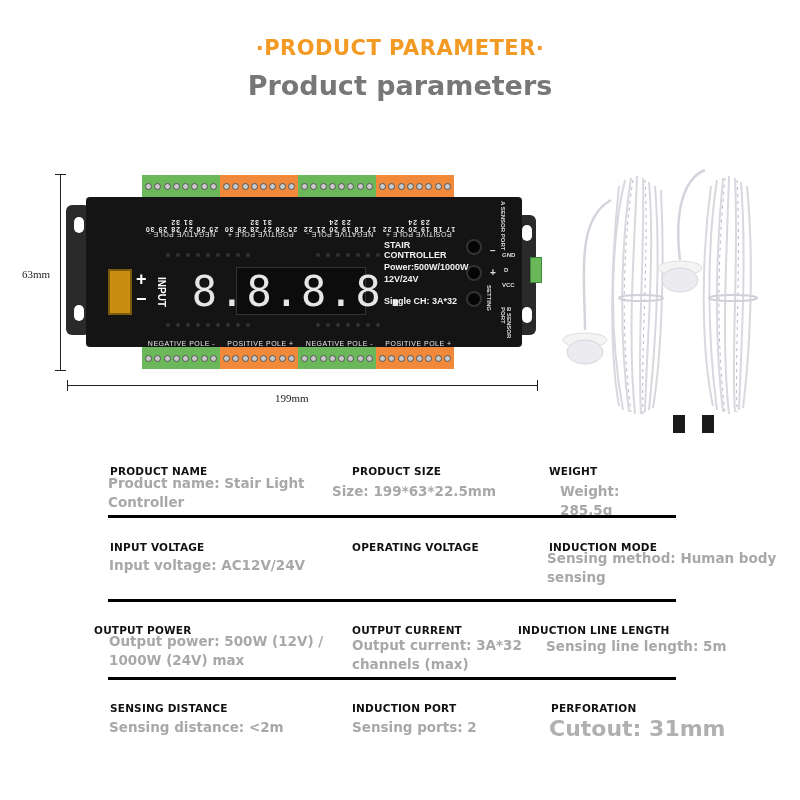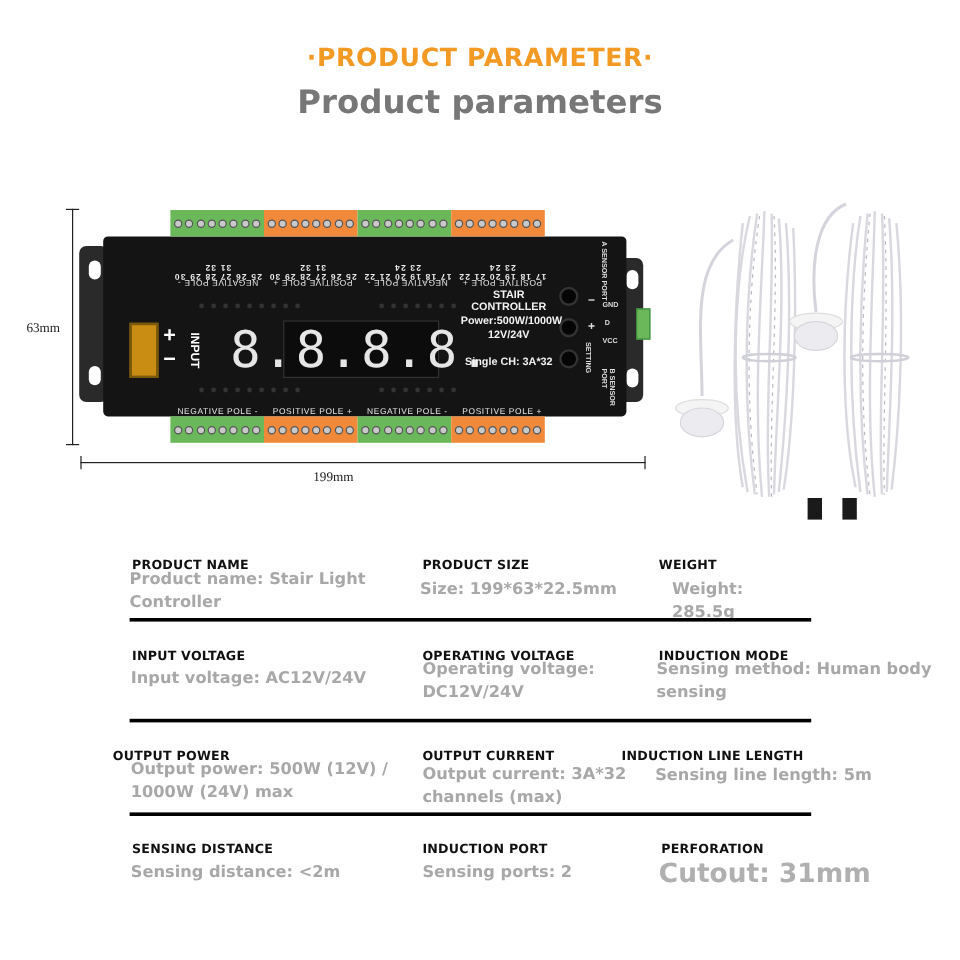--- a/index.html
+++ b/index.html
@@ -12,21 +12,21 @@
     font-family:"DejaVu Sans", sans-serif; font-weight:bold; font-size:27px; color:#777777; }
 
   
   .dim-v { position:absolute; left:60px; top:174px; width:1px; height:197px; background:#222; }
   .dim-v::before, .dim-v::after { content:""; position:absolute; left:-5px; width:11px; height:1px; background:#222; }
   .dim-v::before { top:0; } .dim-v::after { bottom:0; }
   .dim-v-label { position:absolute; left:22px; top:268px; font-family:"Liberation Serif", serif; font-size:11px; color:#222; }
   .dim-h { position:absolute; left:67px; top:385px; width:471px; height:1px; background:#222; }
   .dim-h::before, .dim-h::after { content:""; position:absolute; top:-5px; width:1px; height:11px; background:#222; }
   .dim-h::before { left:0; } .dim-h::after { right:0; }
-  .dim-h-label { position:absolute; left:261px; top:392px; font-family:"Liberation Serif", serif; font-size:11px; color:#222; }
+  .dim-h-label { position:absolute; left:275px; top:392px; font-family:"Liberation Serif", serif; font-size:11px; color:#222; }
 
   
   .device { position:absolute; left:66px; top:175px; width:470px; height:195px; }
   .ear { position:absolute; background:#2a2a2a; border-radius:6px; }
   .ear.left { left:0; top:30px; width:24px; height:130px; }
   .ear.right { left:448px; top:40px; width:22px; height:120px; }
   .ear .hole { position:absolute; left:8px; width:10px; height:16px; background:#fff; border-radius:5px; }
   .body { position:absolute; left:20px; top:22px; width:436px; height:150px; background:#141414; border-radius:4px; }
   .term-row { position:absolute; left:76px; height:22px; display:flex; }
   .term-row.top { top:0; }
@@ -43,21 +43,21 @@
   .nums.bot { top:155px; }
   .nums span { width:79px; text-align:center; letter-spacing:1px; }
   .input-term { position:absolute; left:22px; top:72px; width:24px; height:46px; background:#c98d14; border:2px solid #7a5a0a; }
   .input-label { position:absolute; left:50px; top:72px; color:#fff; font-weight:bold; }
   .input-label .pm { font-size:18px; line-height:20px; display:block; }
   .input-text { position:absolute; left:70px; top:80px; color:#fff; font-size:10px; font-weight:bold; writing-mode:vertical-rl; }
   .dots { position:absolute; display:flex; gap:6px; }
   .dots i { width:4px; height:4px; border-radius:50%; background:#333; display:block; }
   .display { position:absolute; left:170px; top:70px; width:130px; height:48px; border:1px solid #333; background:#0c0c0c; display:flex; align-items:center; justify-content:center;
     font-family:"DejaVu Sans Mono", monospace; font-size:42px; color:#e6e6e6; letter-spacing:2px; }
-  .ctrl-text { position:absolute; left:318px; color:#f2f2f2; font-size:9px; font-weight:bold; text-align:center; }
+  .ctrl-text { position:absolute; left:318px; color:#f2f2f2; font-size:9px; font-weight:bold; text-align:left; }
   .knob { position:absolute; left:402px; width:16px; height:16px; border-radius:50%; background:#050505; border:2px solid #333; }
   .side-label { position:absolute; color:#ddd; font-size:6px; font-weight:bold; }
   .conn3 { position:absolute; left:464px; top:82px; width:12px; height:26px; background:#6ab85a; border:1px solid #3a8a3a; }
 
   
   .sensors { position:absolute; left:545px; top:160px; width:240px; height:275px; }
 
   
   .table { position:absolute; left:0; top:0; width:800px; height:800px; }
   .cell { position:absolute; }
@@ -305,29 +305,28 @@
     <ellipse cx="135" cy="120" rx="18" ry="12" fill="#ececf0" stroke="#d6d6dc"></ellipse>
   </g>
   <rect x="128" y="255" width="12" height="18" fill="#1a1a1a"></rect>
   <rect x="157" y="255" width="12" height="18" fill="#1a1a1a"></rect>
 </svg>
 
 <div class="table">
   <div class="cell lbl" style="left:110px;top:465px">PRODUCT NAME</div>
   <div class="cell val" style="left:108px;top:474px;width:230px">Product name: Stair Light Controller</div>
   <div class="cell lbl" style="left:352px;top:465px">PRODUCT SIZE</div>
-  <div class="cell val" style="left:350px;top:482px">Size: 199*63*22.5mm</div>
+  <div class="cell val" style="left:332px;top:482px">Size: 199*63*22.5mm</div>
   <div class="cell lbl" style="left:549px;top:465px">WEIGHT</div>
   <div class="cell val" style="left:560px;top:482px;width:75px;text-align:left">Weight: 285.5g</div>
   <div class="divider" style="top:515px"></div>
 
   <div class="cell lbl" style="left:110px;top:541px">INPUT VOLTAGE</div>
   <div class="cell val" style="left:109px;top:556px">Input voltage: AC12V/24V</div>
   <div class="cell lbl" style="left:352px;top:541px">OPERATING VOLTAGE</div>
-  <div class="cell val" style="left:352px;top:549px;width:160px">Operating voltage: DC12V/24V</div>
   <div class="cell lbl" style="left:549px;top:541px">INDUCTION MODE</div>
   <div class="cell val" style="left:547px;top:549px;width:250px">Sensing method: Human body sensing</div>
   <div class="divider" style="top:599px"></div>
 
   <div class="cell lbl" style="left:94px;top:624px">OUTPUT POWER</div>
   <div class="cell val" style="left:109px;top:632px;width:240px">Output power: 500W (12V) / 1000W (24V) max</div>
   <div class="cell lbl" style="left:352px;top:624px">OUTPUT CURRENT</div>
   <div class="cell val" style="left:352px;top:636px;width:190px">Output current: 3A*32 channels (max)</div>
   <div class="cell lbl" style="left:518px;top:624px">INDUCTION LINE LENGTH</div>
   <div class="cell val" style="left:546px;top:637px">Sensing line length: 5m</div>

